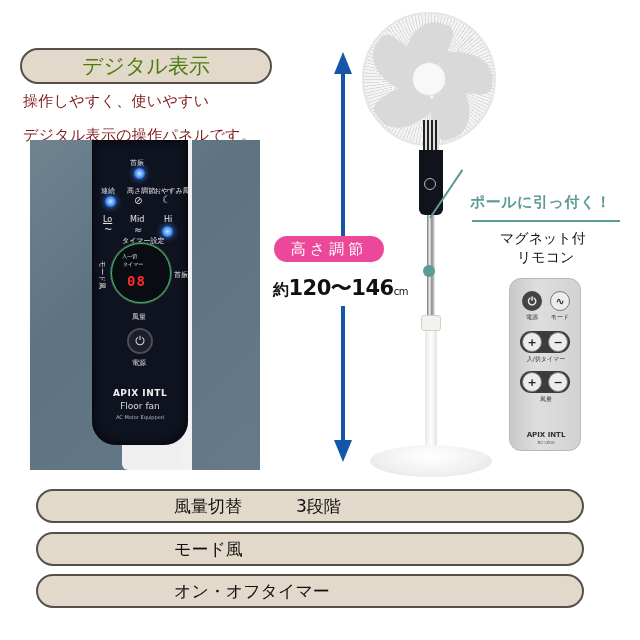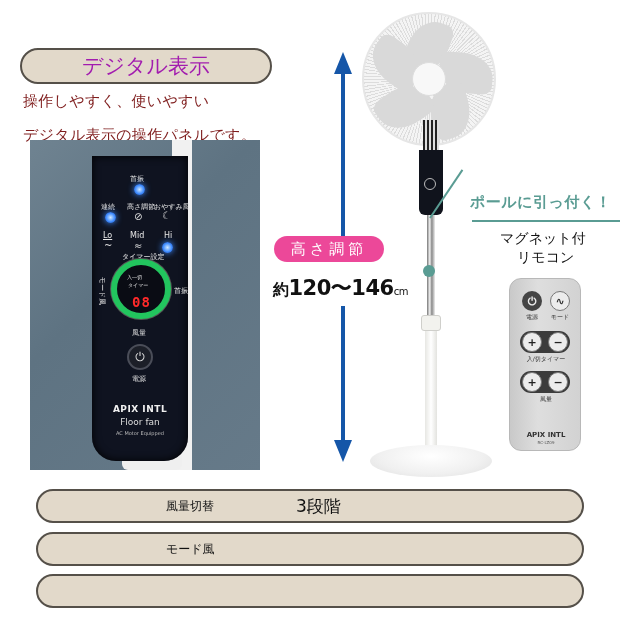--- a/index.html
+++ b/index.html
@@ -2,38 +2,38 @@
 <html><head>
 <meta charset="utf-8">
 <style>
   * { box-sizing: border-box; margin: 0; padding: 0; }
   body { width: 640px; height: 640px; background: #ffffff; position: relative; overflow: hidden;
          font-family: "DejaVu Sans", "Liberation Sans", sans-serif; color: #1a1a1a; }
 
   .pill { position: absolute; background: #e2d9ca; border: 2px solid #555049; border-radius: 22px;
           display: flex; align-items: center; }
 
-  #title-pill { left: 20px; top: 48px; width: 252px; height: 36px; justify-content: center; font-size: 21px; color:#a21caf; }
+  #title-pill { left: 20px; top: 48px; width: 252px; height: 36px; justify-content: center; font-size: 21px; color:#4d7c0f; }
 
   .desc { position: absolute; left: 23px; font-size: 15px; color: #7f1d1d; letter-spacing: 0.3px; }
   #desc-1 { top: 92px; }
   #desc-2 { top: 114px; margin-top: 12px; }
 
   
   #panel-photo { position: absolute; left: 30px; top: 140px; width: 230px; height: 330px;
                  background: linear-gradient(135deg, #6f8391 0%, #5e7382 40%, #667a89 100%); overflow: hidden; }
   #panel-photo .fan-neck { position: absolute; left: 142px; top: 0; width: 20px; height: 330px; background:#f1f1f1; }
   #panel-photo .pole-base { position: absolute; left: 92px; top: 290px; width: 60px; height: 40px; background:#efefef; border-radius: 0 0 6px 6px; }
   #ctrl { position: absolute; left: 62px; top: 0; width: 96px; height: 305px; background: #0f1320;
-          border-radius: 0 0 24px 24px; box-shadow: inset 0 0 8px #000; margin-top: 16px; }
+          border-radius: 0 0 24px 24px; box-shadow: inset 0 0 8px #000; }
   .c-txt { position: absolute; color: #e6e6e6; font-size: 7px; text-align: center; white-space: nowrap; }
   .led { position: absolute; width: 11px; height: 11px; border-radius: 50%; background: radial-gradient(circle, #cfe8ff 0%, #3f8cff 55%, #1b3f99 100%); box-shadow: 0 0 6px #3f8cff; }
   .ico-w { position: absolute; color: #ddd; font-size: 10px; text-align:center; }
   #dial { position: absolute; left: 19px; top: 103px; width: 60px; height: 60px; border-radius: 50%;
-          border: 6px solid #22c55e; background: #0a0c14; box-shadow: 0 0 0 1px #555; }
+          border: 1px solid #22c55e; background: #0a0c14; box-shadow: 0 0 0 1px #555; }
   #dial-digits { position: absolute; left: 15px; top: 29px; color: #ff2a2a; font-family: "DejaVu Sans Mono", monospace; font-size: 14px; font-weight: bold; letter-spacing: 1px; }
   #power-btn { position: absolute; left: 35px; top: 188px; width: 26px; height: 26px; border-radius: 50%;
                background: #1c1f28; border: 2px solid #4a4d58; color: #ddd; font-size: 12px; display:flex; align-items:center; justify-content:center; }
   #brand { position: absolute; left: 0; width: 96px; top: 248px; text-align: center; color: #f0f0f0; font-size: 9px; font-weight: bold; letter-spacing: 0.5px; }
   #model { position: absolute; left: 0; width: 96px; top: 261px; text-align: center; color: #ddd; font-size: 9px; }
   #motor { position: absolute; left: 0; width: 96px; top: 274px; text-align: center; color: #bbb; font-size: 5px; }
 
   
   #arrow-line { position: absolute; left: 341px; top: 62px; width: 4px; height: 390px; background: #1556a8; }
   #arrow-up { position: absolute; left: 334px; top: 52px; width: 0; height: 0; border-left: 9px solid transparent; border-right: 9px solid transparent; border-bottom: 22px solid #1556a8; }
@@ -74,21 +74,21 @@
             background: linear-gradient(90deg,#c9c9c9,#dedede 40%,#d2d2d2); border: 1px solid #b8b8b8; }
   .r-btn { position: absolute; width: 20px; height: 20px; border-radius: 50%; display:flex; align-items:center; justify-content:center; font-size: 11px; font-weight: bold; }
   .r-lbl { position: absolute; font-size: 6px; color: #333; text-align: center; width: 72px; left: 0; }
   .r-rocker { position: absolute; left: 10px; width: 50px; height: 22px; border-radius: 11px; background: #3c3c3c; }
   .r-rocker .r-btn { top: 1px; background: #ececec; color: #222; border: 1px solid #777; }
   #remote-brand { position: absolute; left: 0; width: 72px; top: 152px; text-align: center; font-size: 7px; font-weight: bold; color: #333; }
   #remote-model { position: absolute; left: 0; width: 72px; top: 161px; text-align: center; font-size: 4px; color: #555; }
 
   
   .spec { left: 36px; width: 548px; height: 34px; }
-  .spec .k { position: absolute; left: 128px; font-size: 12px; color: #111; }
+  .spec .k { position: absolute; left: 136px; font-size: 17px; color: #111; }
   .spec .v { position: absolute; left: 258px; font-size: 17px; color: #111; }
   #spec-0 { top: 489px; }
   #spec-1 { top: 532px; }
   #spec-2 { top: 574px; }
   #spec-2 .v { left: 338px; }
 </style>
 </head>
 <body>
 
 <div id="title-pill" class="pill">
@@ -204,13 +204,14 @@
 </div>
 
 <div id="spec-0" class="pill spec">
   <span class="k">風量切替</span>
   <span class="v">3段階</span>
 </div>
 <div id="spec-1" class="pill spec">
   <span class="k">モード風</span>
 </div>
 <div id="spec-2" class="pill spec">
+  <span class="k">オン・オフタイマー</span>
 </div>
 
 </body></html>

